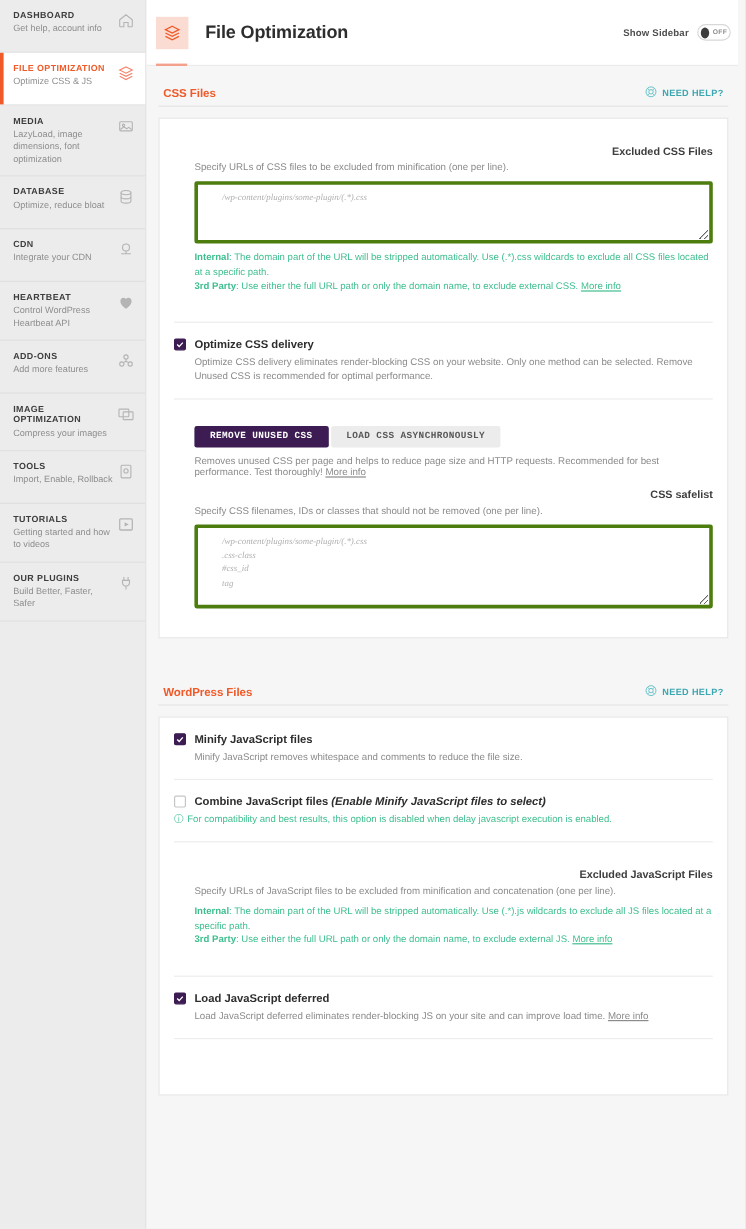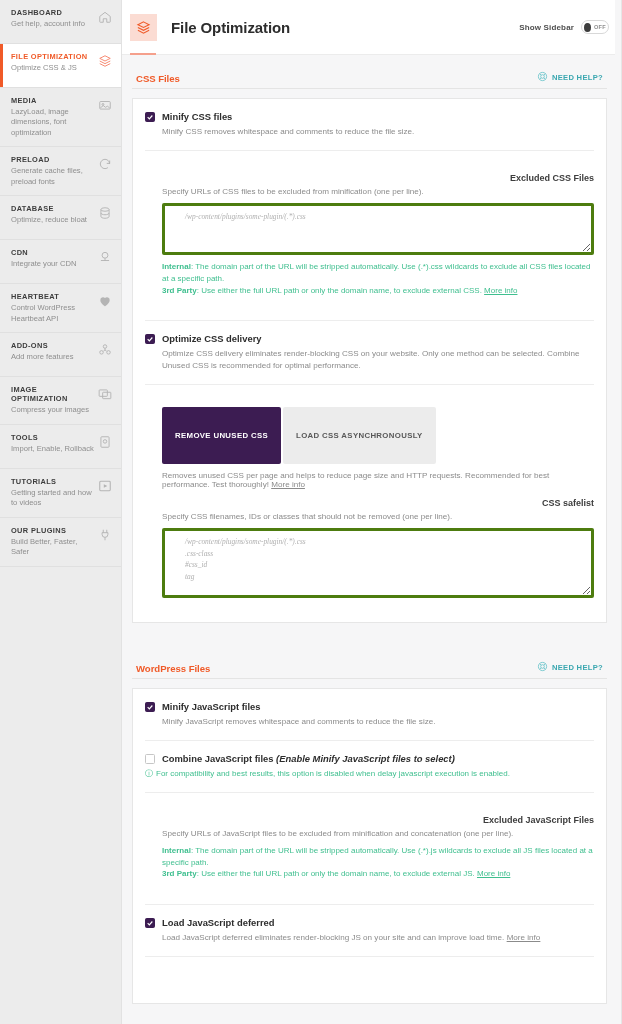--- a/index.html
+++ b/index.html
@@ -166,22 +166,22 @@
   textarea.ta.tall { height:70px; }
   .hint {
     font-size:8px; color:#3fbf8f; line-height:1.48; margin-top:6px;
   }
   .hint b { font-weight:bold; }
   .hint a { color:#3fbf8f; text-decoration:underline; }
 
   .btn-row { display:flex; gap:2px; margin-bottom:7px; }
   .btn {
     font-size:7.8px; font-weight:bold; letter-spacing:0.35px;
-    padding:24px 13px; border:none; border-radius:2px;
-    cursor:pointer; font-family:Liberation Sans, sans-serif;
+    padding:5px 13px; border:none; border-radius:2px;
+    cursor:pointer; font-family:Liberation Mono, monospace;
   }
   .btn.primary { background:#3c1c52; color:#fff; }
   .btn.ghost { background:#ececec; color:#585858; }
   .btn-note { font-size:8.1px; color:#8b8b8b; margin-bottom:9px; }
   .btn-note a { color:#8b8b8b; text-decoration:underline; }
   .edge { position:absolute; right:0; top:0; bottom:0; width:6px; background:#f6f6f7; }
 </style>
 </head>
 <body>
 
@@ -222,32 +222,20 @@
       </span>
       <span class="nav-ico">
           <svg viewBox="0 0 24 24" fill="none" stroke="currentColor" stroke-width="1.6">
             <rect x="3" y="6" width="18" height="13" rx="1.5"></rect>
             <circle cx="8.5" cy="11" r="1.6"></circle>
             <path d="M4 17l5-4 4 3 3-2 4 3"></path>
           </svg>
         </span>
     </div>
 
-    <div class="nav-item">
-      <span class="txt">
-        <span class="nav-title">PRELOAD</span>
-        <span class="nav-sub">Generate cache files, preload fonts</span>
-      </span>
-      <span class="nav-ico">
-          <svg viewBox="0 0 24 24" fill="none" stroke="currentColor" stroke-width="1.6">
-            <path d="M20 12a8 8 0 10-3 6.2"></path>
-            <path d="M20 6v5h-5"></path>
-          </svg>
-        </span>
-    </div>
 
 
     <div class="nav-item">
       <span class="txt">
         <span class="nav-title">DATABASE</span>
         <span class="nav-sub">Optimize, reduce bloat</span>
       </span>
       <span class="nav-ico">
           <svg viewBox="0 0 24 24" fill="none" stroke="currentColor" stroke-width="1.6">
             <ellipse cx="12" cy="6" rx="7" ry="3"></ellipse>
@@ -381,31 +369,20 @@
                 <circle cx="12" cy="12" r="9"></circle>
                 <circle cx="12" cy="12" r="4"></circle>
                 <path d="M5.5 5.5l3.6 3.6M18.5 5.5l-3.6 3.6M5.5 18.5l3.6-3.6M18.5 18.5l-3.6-3.6"></path>
               </svg></span>
           <span>NEED HELP?</span>
         </span>
       </div>
 
       <div class="card">
 
-        <div class="opt-row">
-          <div class="opt-head">
-            <span class="cb">
-                <svg viewBox="0 0 24 24" fill="none" stroke="currentColor" stroke-width="3.4">
-                  <path d="M5 12.5l5 5 9-10"></path>
-                </svg>
-              </span>
-            <span class="opt-label">Minify CSS files</span>
-          </div>
-          <div class="opt-desc">Minify CSS removes whitespace and comments to reduce the file size.</div>
-        </div>
 
         <div class="opt-row">
           <div class="sub">
             <div class="sub-title">Excluded CSS Files</div>
             <div class="sub-desc">Specify URLs of CSS files to be excluded from minification (one per line).</div>
             <textarea class="ta" placeholder="/wp-content/plugins/some-plugin/(.*).css" style=""></textarea>
             <div class="hint">
               <b>Internal</b><span>: The domain part of the URL will be stripped automatically. Use (.*).css wildcards to exclude all CSS files located at a specific path.</span><br>
               <b>3rd Party</b><span>: Use either the full URL path or only the domain name, to exclude external CSS. </span><a href="#">More info</a>
             </div>
@@ -414,21 +391,21 @@
 
         <div class="opt-row">
           <div class="opt-head">
             <span class="cb">
                 <svg viewBox="0 0 24 24" fill="none" stroke="currentColor" stroke-width="3.4">
                   <path d="M5 12.5l5 5 9-10"></path>
                 </svg>
               </span>
             <span class="opt-label">Optimize CSS delivery</span>
           </div>
-          <div class="opt-desc">Optimize CSS delivery eliminates render-blocking CSS on your website. Only one method can be selected. Combine Unused CSS is recommended for optimal performance.</div>
+          <div class="opt-desc">Optimize CSS delivery eliminates render-blocking CSS on your website. Only one method can be selected. Remove Unused CSS is recommended for optimal performance.</div>
         </div>
 
         <div class="opt-row">
           <div class="sub">
             <div class="btn-row">
               <button class="btn primary">REMOVE UNUSED CSS</button>
               <button class="btn ghost">LOAD CSS ASYNCHRONOUSLY</button>
             </div>
             <div class="btn-note">
               <span>Removes unused CSS per page and helps to reduce page size and HTTP requests. Recommended for best performance. Test thoroughly! </span><a href="#">More info</a>

